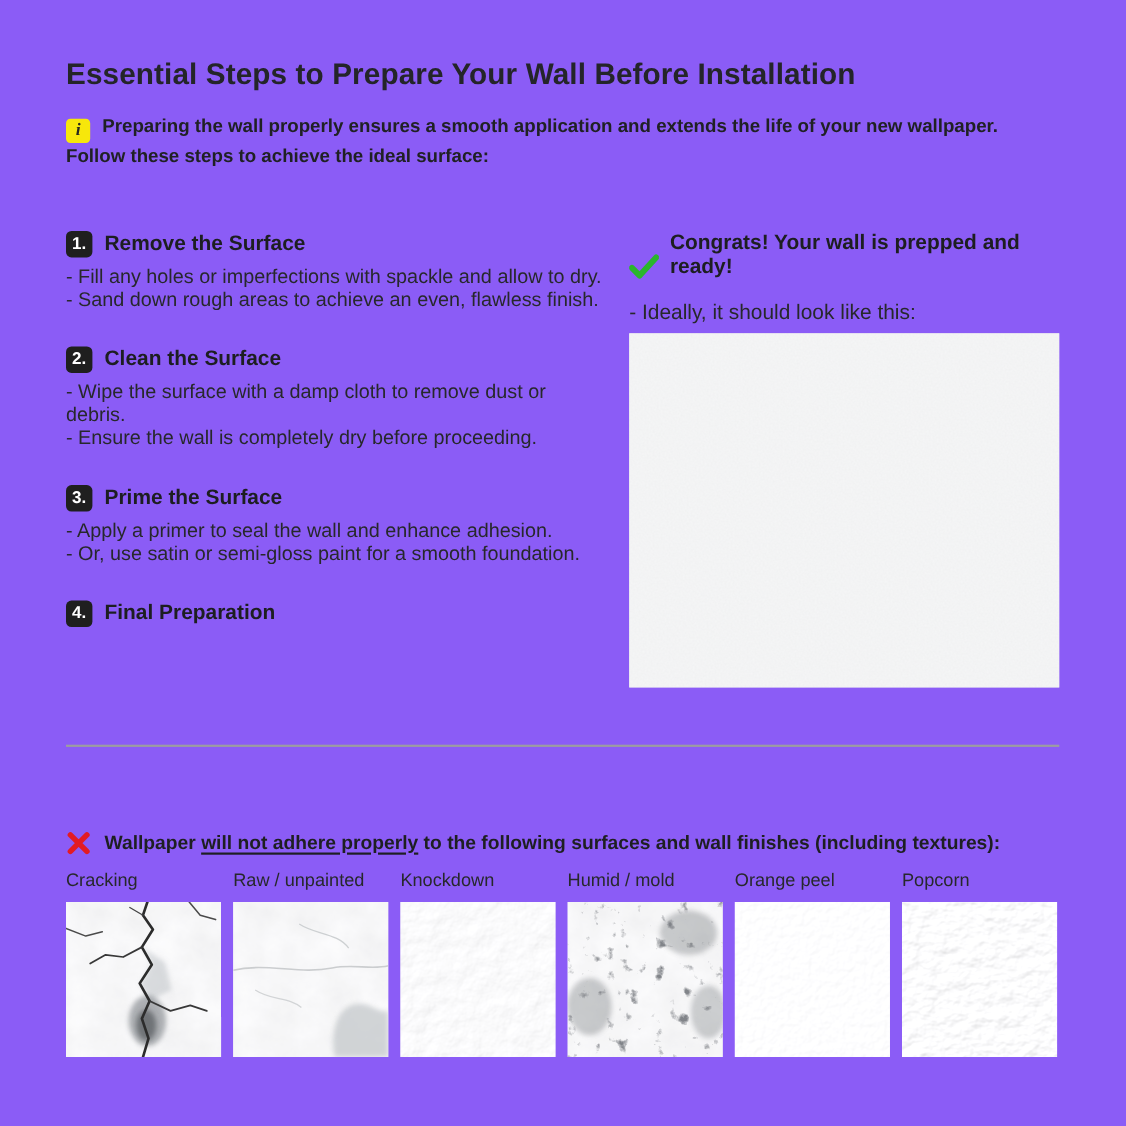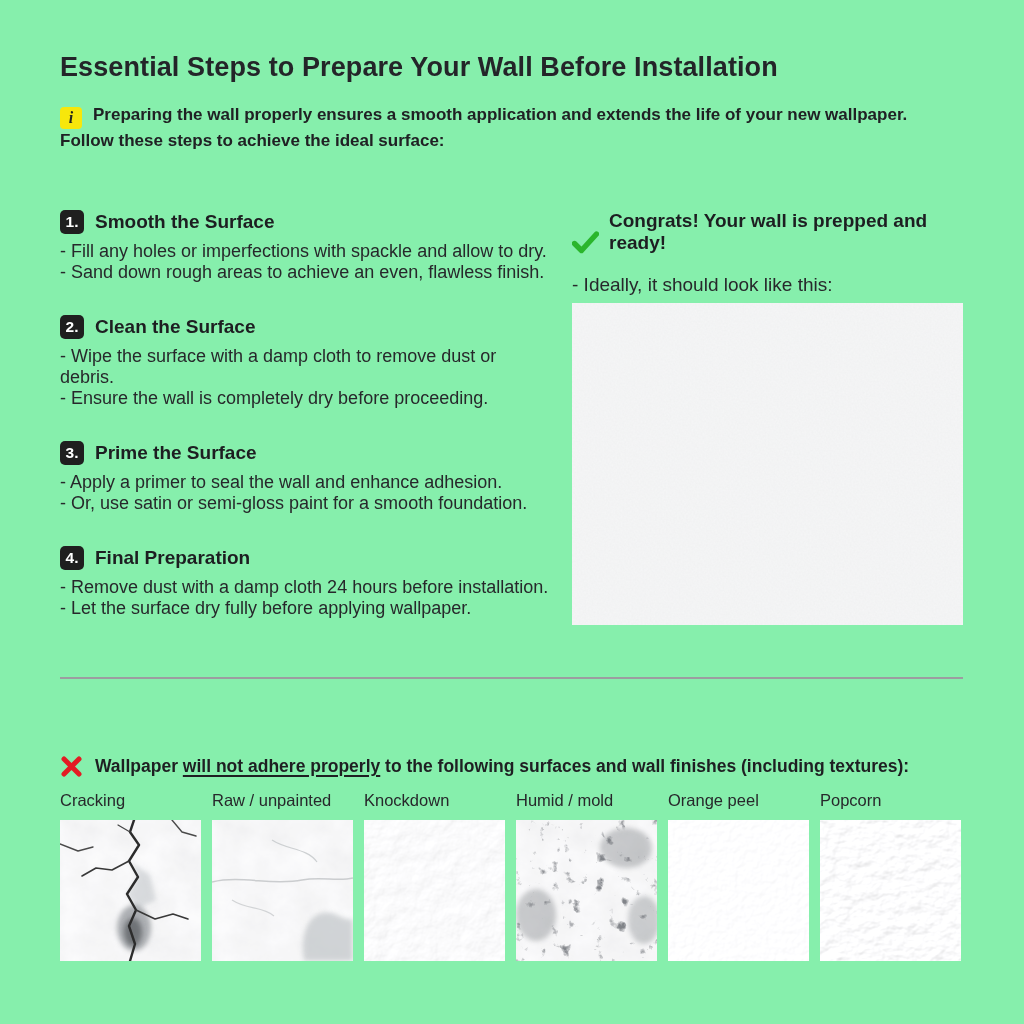--- a/index.html
+++ b/index.html
@@ -1,18 +1,18 @@
 <!DOCTYPE html>
 <html style="--green: #2ab62c; --red: #e31b23; --yellow: #f7e70b; --badge: #1f1f1f;"><head>
 <meta charset="utf-8">
 <style>
   * { margin:0; padding:0; box-sizing:border-box; }
   html,body { background:#fff; }
   body { font-family:"Liberation Sans","DejaVu Sans",sans-serif; color:#222326; }
-  .page { position:relative; width:1024px; height:1024px; background:#86efac; overflow:hidden; }
+  .page { position:relative; width:1024px; height:1024px; background:#8b5cf6; overflow:hidden; }
 
   .page-title { position:absolute; left:60px; top:52px; font-size:27px; font-weight:700; color:#242529; letter-spacing:0.1px; }
 
   .intro { position:absolute; left:60px; top:103px; width:908px; font-size:17px; font-weight:700; line-height:24px; color:#202124; }
   .info-icon { display:inline-block; width:22px; height:22px; margin-right:11px; background:var(--yellow,#f7e70b); border-radius:4px; color:#26271f; font-size:16px; font-weight:700; font-style:italic; font-family:"Liberation Serif","DejaVu Serif",serif; text-align:center; line-height:21px; vertical-align:-3px; }
 
   .left-col { position:absolute; left:60px; top:210px; width:492px; }
   .step { margin-bottom:32px; }
   .step-head { display:flex; align-items:center; gap:11px; }
   .step-badge { width:24px; height:24px; flex:0 0 24px; background:#1f1f1f; border-radius:5px; color:#fff; font-size:15.5px; font-weight:700; text-align:center; line-height:24px; }
@@ -44,21 +44,21 @@
 <div class="page">
 
   <h1 class="page-title">Essential Steps to Prepare Your Wall Before Installation</h1>
 
   <p class="intro"><span class="info-icon">i</span><span>Preparing the wall properly ensures a smooth application and extends the life of your new wallpaper.</span><br><span>Follow these steps to achieve the ideal surface:</span></p>
 
   <div class="left-col">
     <div class="step">
       <div class="step-head">
         <span class="step-badge">1.</span>
-        <span class="step-title">Smooth the Surface</span>
+        <span class="step-title">Remove the Surface</span>
       </div>
       <div class="step-lines">
         <div>- Fill any holes or imperfections with spackle and allow to dry.</div>
         <div>- Sand down rough areas to achieve an even, flawless finish.</div>
       </div>
     </div>
     <div class="step">
       <div class="step-head">
         <span class="step-badge">2.</span>
         <span class="step-title">Clean the Surface</span>
@@ -75,24 +75,20 @@
       </div>
       <div class="step-lines">
         <div>- Apply a primer to seal the wall and enhance adhesion.</div>
         <div>- Or, use satin or semi-gloss paint for a smooth foundation.</div>
       </div>
     </div>
     <div class="step">
       <div class="step-head">
         <span class="step-badge">4.</span>
         <span class="step-title">Final Preparation</span>
-      </div>
-      <div class="step-lines">
-        <div>- Remove dust with a damp cloth 24 hours before installation.</div>
-        <div>- Let the surface dry fully before applying wallpaper.</div>
       </div>
     </div>
   </div>
 
   <div class="right-col">
     <div class="success-head">
       <span class="check-icon">
         <svg width="27" height="23" viewBox="0 0 27 23">
             <path d="M2.5 12.5 L9.5 19.5 L24.5 3" fill="none" stroke="var(--green,#2ab62c)" stroke-width="5.4" stroke-linecap="round" stroke-linejoin="round"></path>
           </svg>

